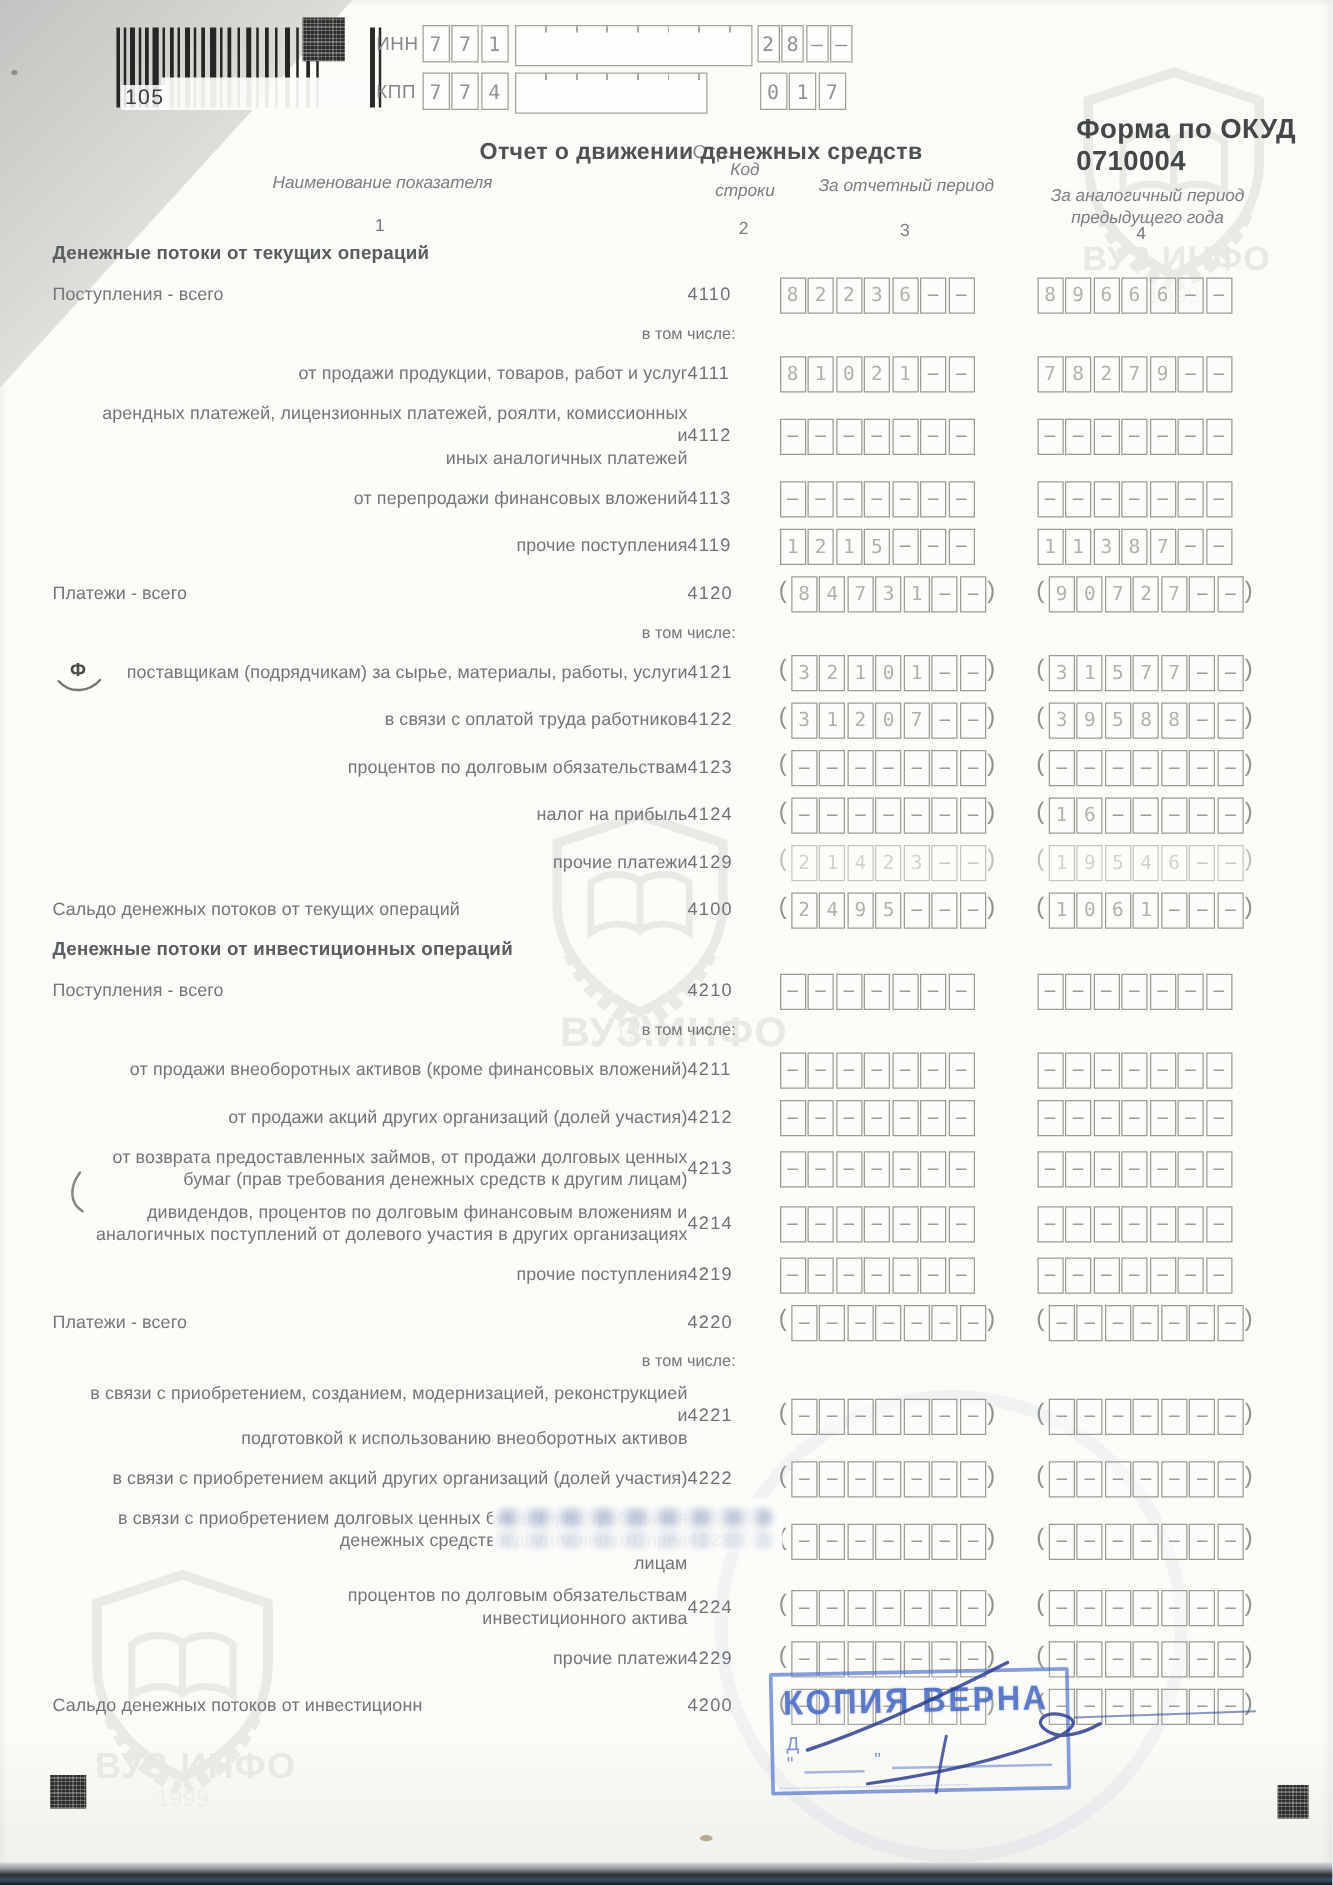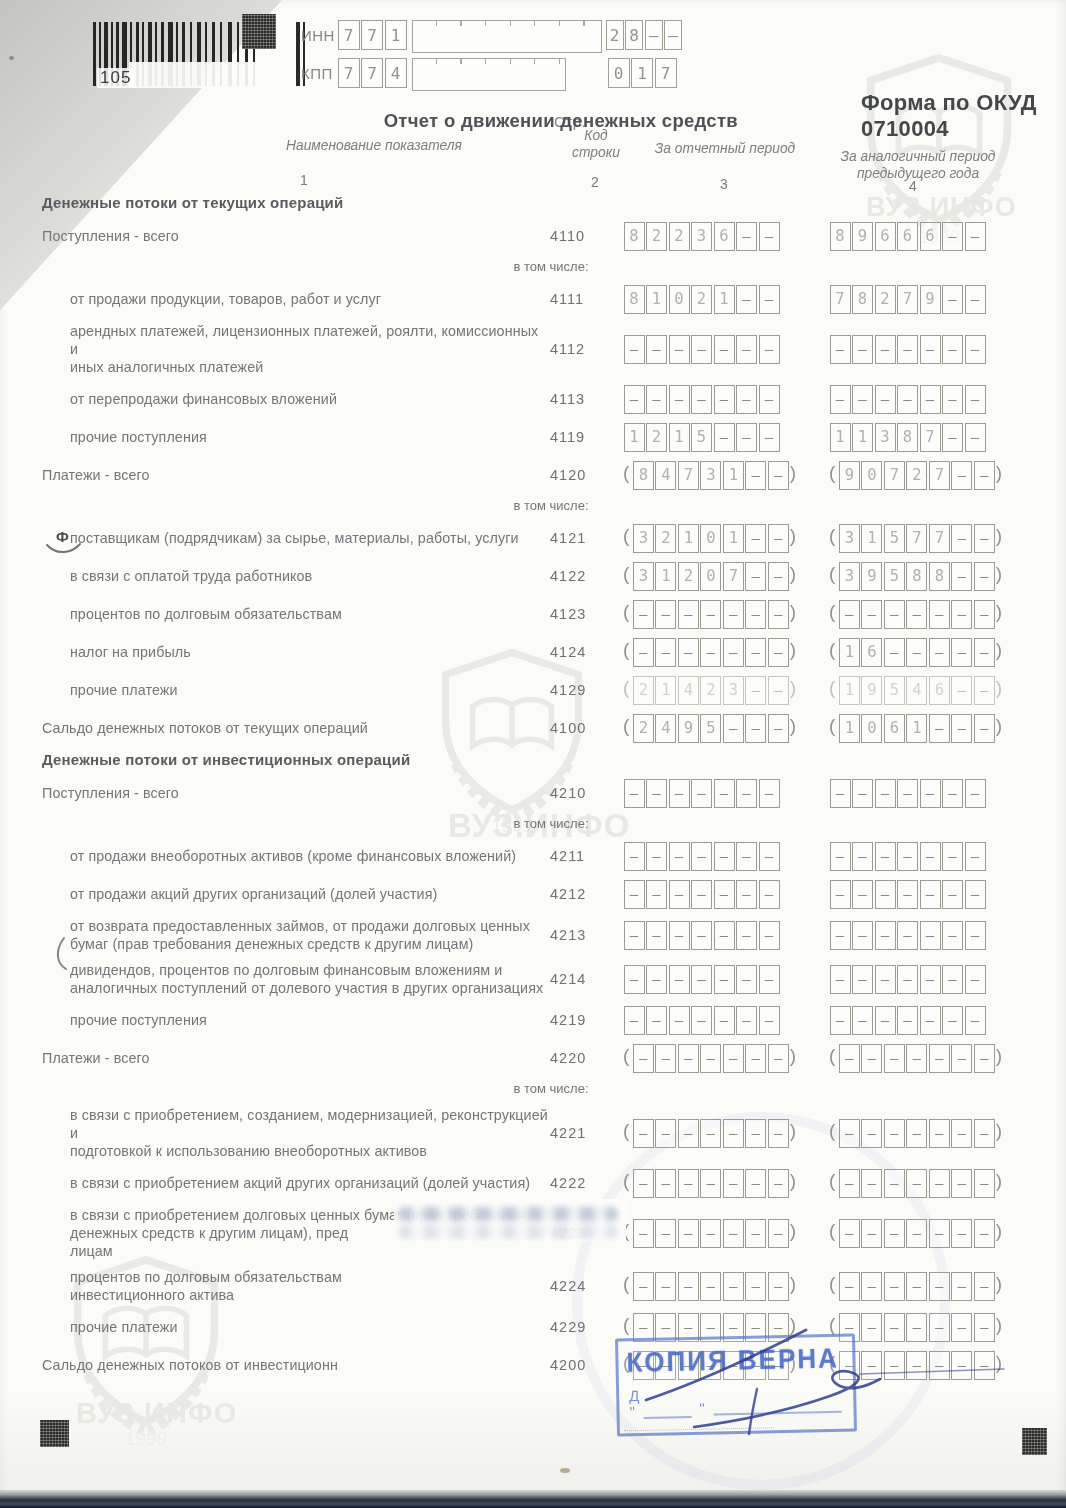--- a/index.html
+++ b/index.html
@@ -41,21 +41,21 @@
   
   .h-col { position:absolute; font-style:italic; color:#7b7f81; font-size:13.8px;
     text-align:center; line-height:17px; white-space:pre-line; z-index:2; }
   .h-num { position:absolute; color:#787c7e; font-size:14px; z-index:2; }
   
   .rows { position:absolute; left:42px; top:192px; width:990px; z-index:2; }
   .sec { font-size:15px; font-weight:700; color:#595d5f; letter-spacing:.2px; margin:2px 0 10px 0; }
   .note { margin:0 0 10px 28px; color:#73777a; font-size:13px;text-align:center; }
   .row { display:flex; align-items:center; margin-bottom:8px; min-height:30px; }
   .lbl { flex:0 0 508px; font-size:14.3px; line-height:18px; color:#73777a; white-space:pre-line; letter-spacing:.1px; }
-  .row.ind .lbl { padding-left:28px; }
+  .row.ind .lbl { padding-left:28px;text-align:right; }
   .code { flex:0 0 72px; text-align:left; color:#6e7276; font-size:14.5px; letter-spacing:1px; }
   .vals { flex:0 0 200px; display:flex; align-items:center; }
   .vals.prior { flex:0 0 200px; margin-left:6px; }
   .par { color:#8f938f; font-size:19px; font-weight:300; margin:0 2px 0 1px; transform:translateY(-2px); }
   .cell { width:21px; height:29px; border:1.5px solid #9c9c93; margin-left:1.5px; flex:none;
     display:flex; align-items:center; justify-content:center;
     font-family:"DejaVu Sans Mono", monospace; font-size:15.5px; color:#b2b2a9; background:rgba(255,255,255,.4); }
   .cell.dash { color:#85887ف; }
   .cell.dash { color:#85887f; font-size:14px; }
   .row.faint .vals { opacity:.55; }
@@ -187,21 +187,21 @@
       <div class="hcell">1</div>
       <div class="hcell">7</div>
     </div>
 
   <div class="doc-title">Отчет о движении денежных средств</div>
   <div class="form-code">
     <span>Форма по ОКУД</span>&nbsp;
     <span>0710004</span>
   </div>
 
-  <div class="h-col" style="left:150px;top:137px;width:312px;text-align:right;">Наименование показателя</div>
+  <div class="h-col" style="left:150px;top:137px;width:312px;">Наименование показателя</div>
   <div class="h-col" style="left:552px;top:127px;width:88px;">Код
 строки</div>
   <div class="h-col" style="left:640px;top:140px;width:170px;">За отчетный период</div>
   <div class="h-col" style="left:816px;top:128px;width:204px;margin-top:20px;">За аналогичный период
 предыдущего года</div>
   <div class="h-num" style="left:300px;top:172px;">1</div>
   <div class="h-num" style="left:591px;top:174px;">2</div>
   <div class="h-num" style="left:720px;top:176px;">3</div>
   <div class="h-num" style="left:909px;top:178px;">4</div>
 

